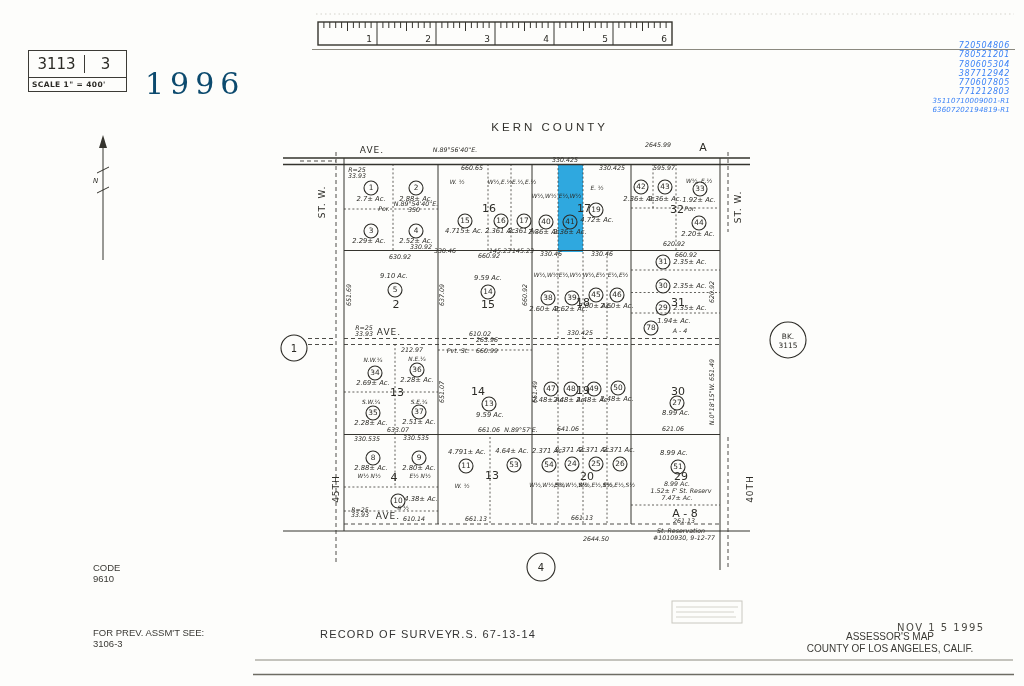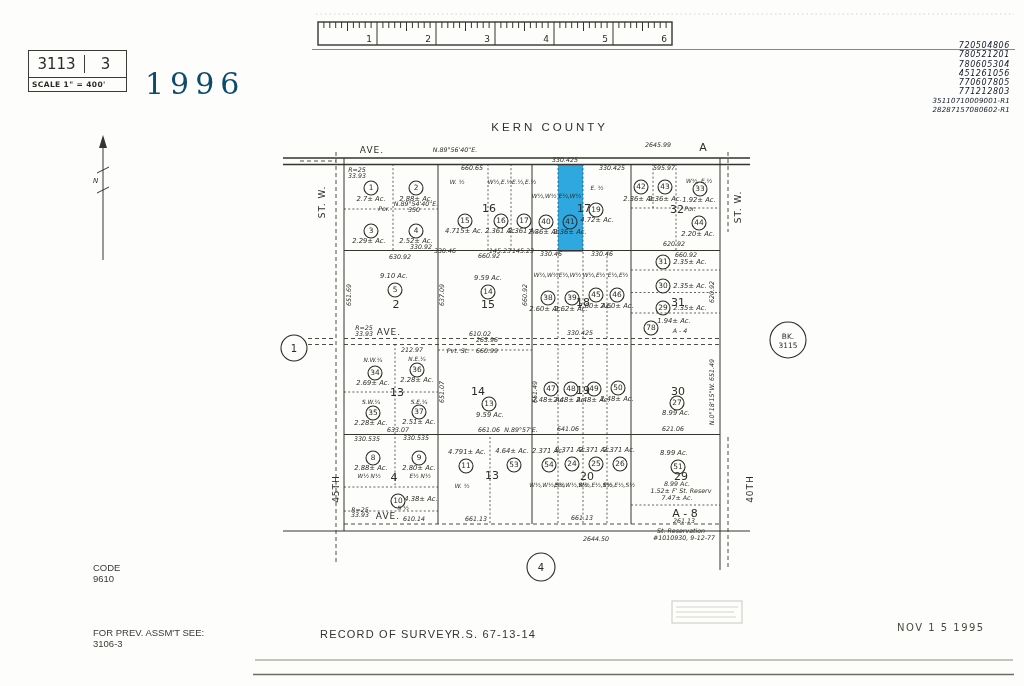--- a/index.html
+++ b/index.html
@@ -11,21 +11,21 @@
   #refbox .row1{display:flex;height:26px;align-items:center;font-size:15px;font-family:"DejaVu Sans",sans-serif;}
   #refbox .cell-book{width:55px;text-align:center;border-right:1.3px solid #3c3b36;}
   #refbox .cell-page{flex:1;text-align:center;}
   #refbox .row2{border-top:1.3px solid #3c3b36;font-size:7.5px;font-weight:bold;letter-spacing:.4px;
                 padding:2px 3px 2px 3px;font-family:"DejaVu Sans",sans-serif;}
   #year{left:145px;top:66px;font-family:"DejaVu Serif",serif;font-size:30px;letter-spacing:6px;color:#0c4a6e;}
   #scale-caption{left:700px;top:19px;width:144px;height:22px;border:1.2px solid #2f2e29;
                  font-size:9.5px;font-weight:bold;display:flex;align-items:center;justify-content:center;
                  letter-spacing:.3px;}
   #stamp-numbers{left:880px;top:41px;width:130px;text-align:right;
-                 font-family:"DejaVu Sans",sans-serif;font-style:italic;color:#0f172a;}
+                 font-family:"DejaVu Sans",sans-serif;font-style:italic;color:#3b82f6;}
   #stamp-numbers .stamp{font-size:8px;line-height:9.3px;letter-spacing:.6px;}
   #stamp-numbers .stamp.small{font-size:7px;letter-spacing:.2px;}
   #county{left:428px;top:121px;width:180px;text-align:right;font-size:11.5px;letter-spacing:3px;color:#33322d;}
   
   .foot{font-size:9.5px;line-height:11px;color:#3a3934;}
   #code-block{left:93px;top:562px;}
   #prev-block{left:93px;top:627px;}
   #ros{left:320px;top:628px;font-size:11px;letter-spacing:1.2px;color:#333;}
   #rs-number{left:452px;top:628px;font-size:11px;letter-spacing:1.2px;color:#333;}
   #date-stamp{left:897px;top:622px;font-size:10px;letter-spacing:1.5px;color:#4a4943;font-family:"DejaVu Sans",sans-serif;}
@@ -65,25 +65,25 @@
     <div class="row2">SCALE 1" = 400'</div>
   </div>
 
   <div class="abs" id="year">1996</div>
 
 
   <div class="abs" id="stamp-numbers">
       <div class="stamp">720504806</div>
       <div class="stamp">780521201</div>
       <div class="stamp">780605304</div>
-      <div class="stamp">451261056</div>
+      <div class="stamp">387712942</div>
       <div class="stamp">770607805</div>
       <div class="stamp">771212803</div>
       <div class="stamp small">35110710009001-R1</div>
-      <div class="stamp small">28287157080602-R1</div>
+      <div class="stamp small">63607202194819-R1</div>
     </div>
 
   <div class="abs" id="county">KERN  COUNTY</div>
 
   <svg id="map-svg" class="abs" style="left:0;top:0" width="1024" height="686" viewBox="0 0 1024 686">
 
     <g id="hl-layer">
         <rect x="558" y="164" width="25" height="88" fill="#2fa8df"></rect>
       </g>
 
@@ -444,14 +444,18 @@
     <div>CODE</div>
     <div>9610</div>
   </div>
   <div class="abs foot" id="prev-block">
     <div>FOR PREV. ASSM'T SEE:</div>
     <div>3106-3</div>
   </div>
   <div class="abs" id="ros">RECORD OF SURVEY</div>
   <div class="abs" id="rs-number">R.S. 67-13-14</div>
   <div class="abs" id="date-stamp">NOV 1 5 1995</div>
+  <div class="abs" id="assessor">
+    <div>ASSESSOR'S MAP</div>
+    <div>COUNTY OF LOS ANGELES, CALIF.</div>
+  </div>
 
 </div>
 
 </body></html>

